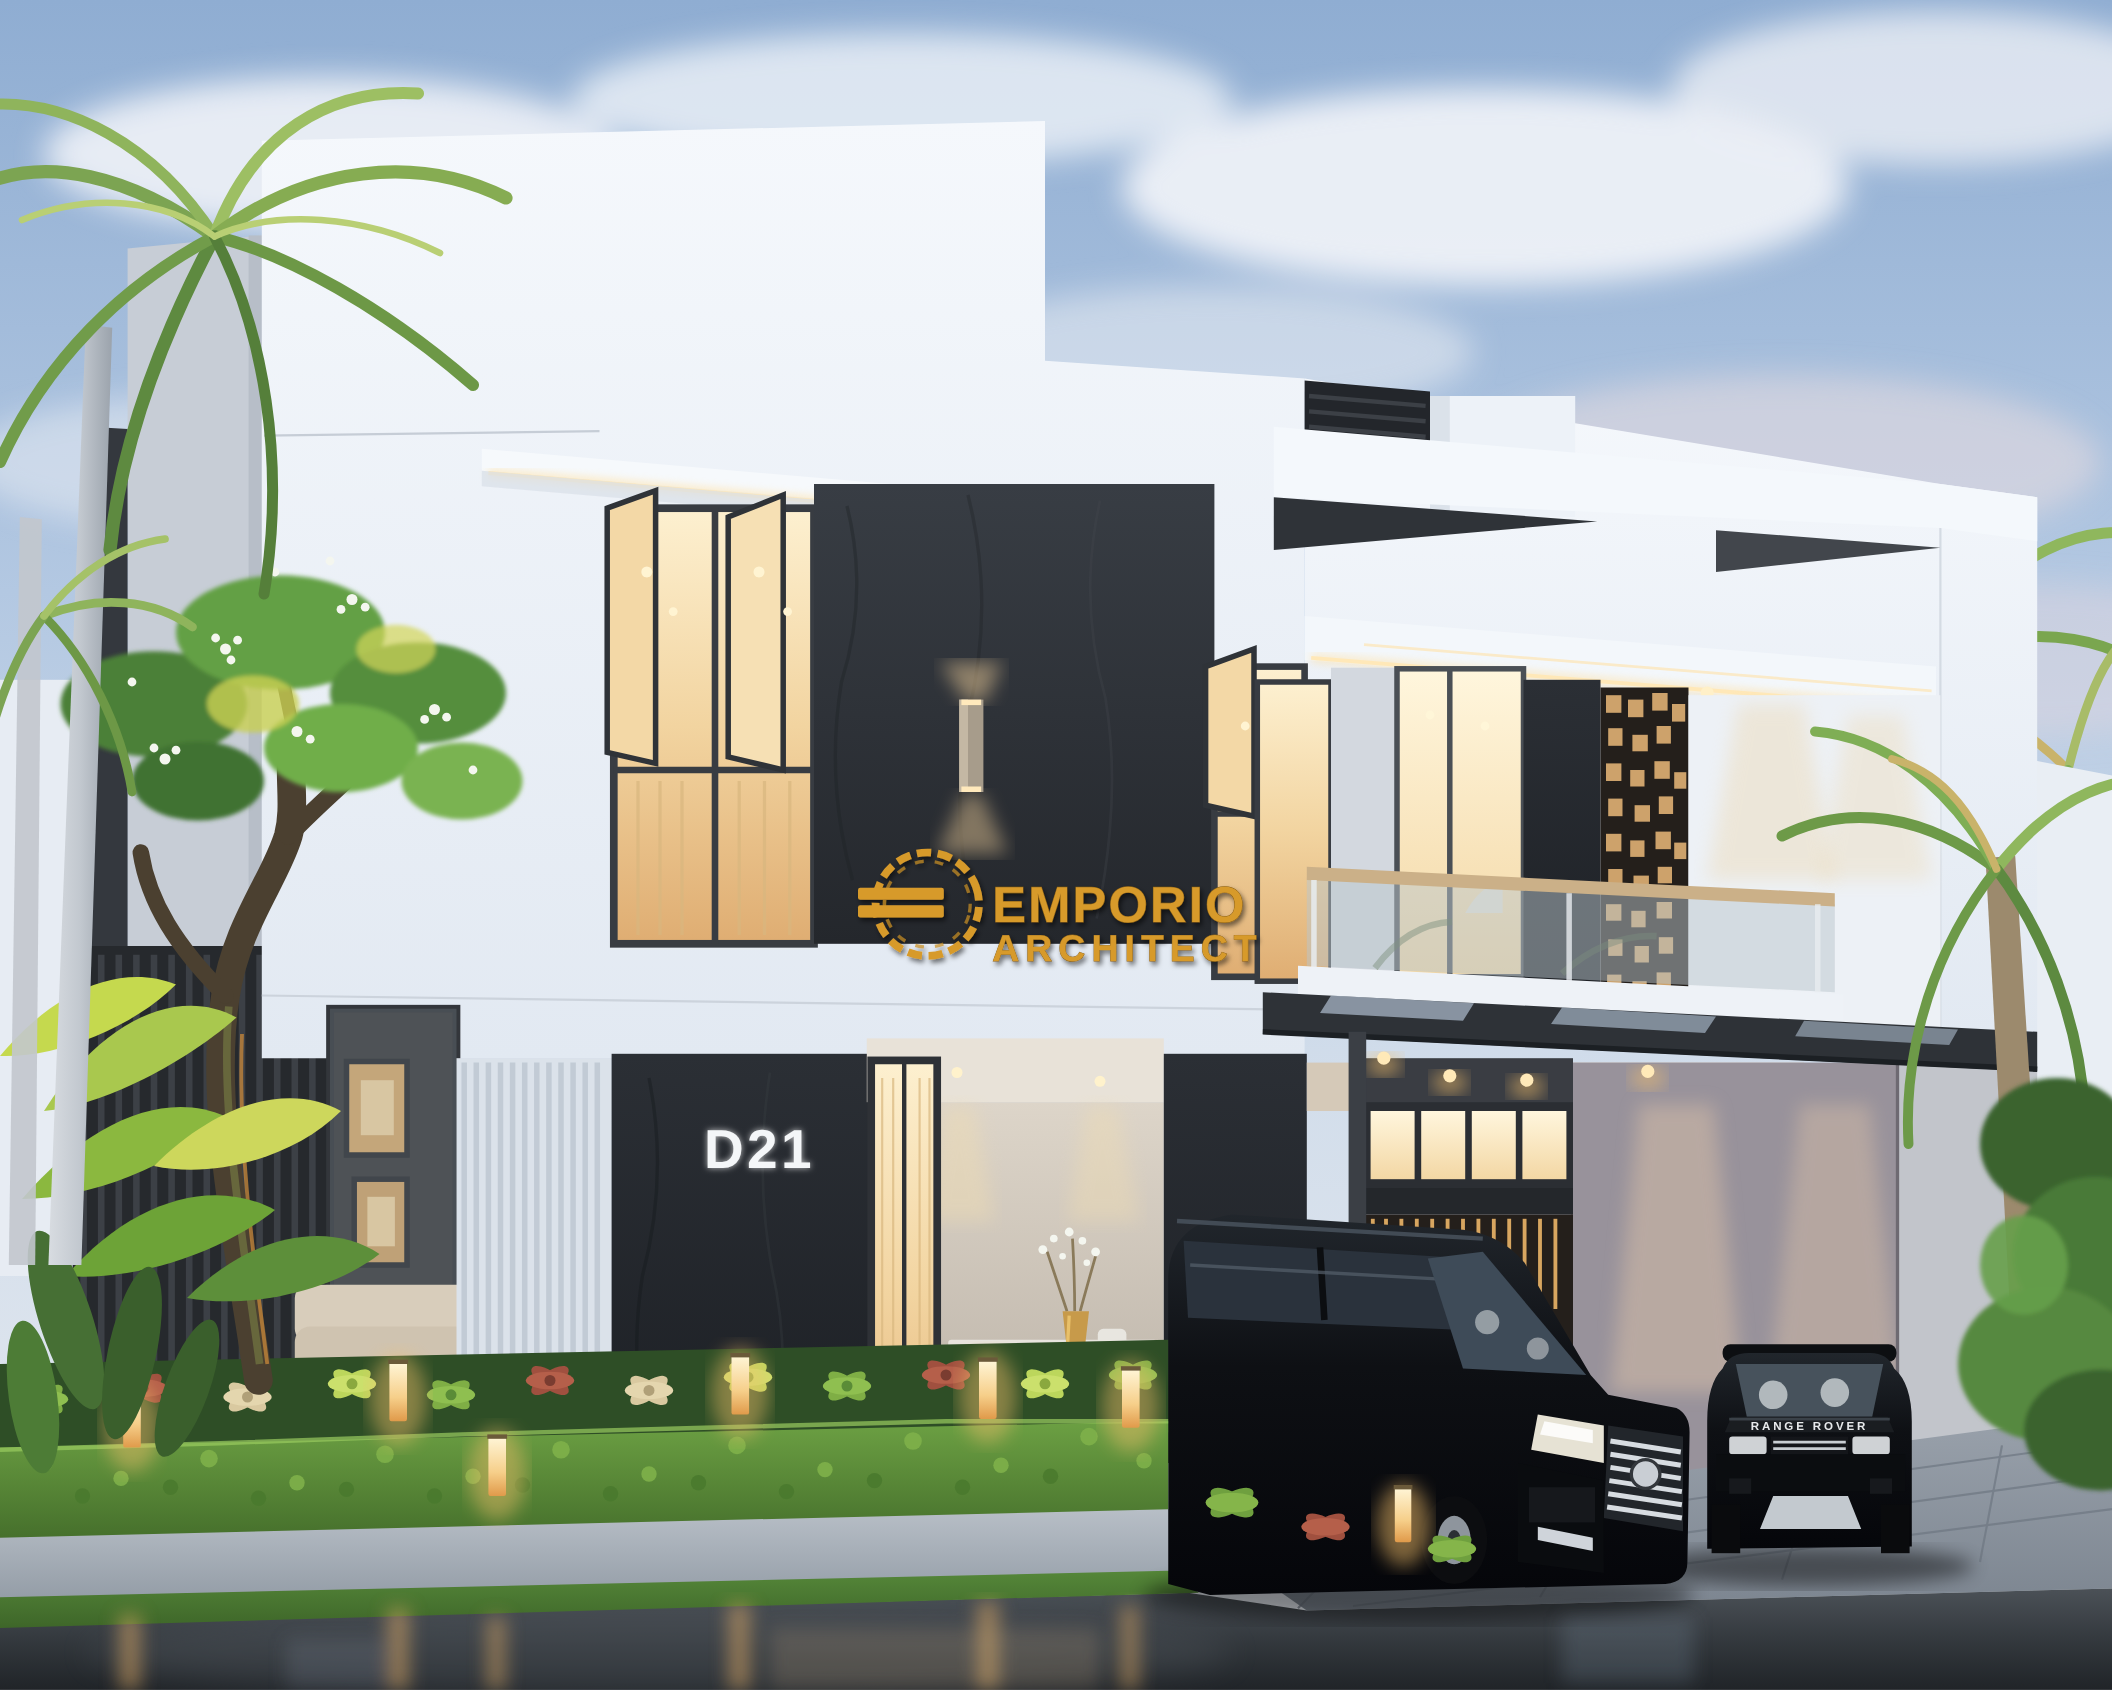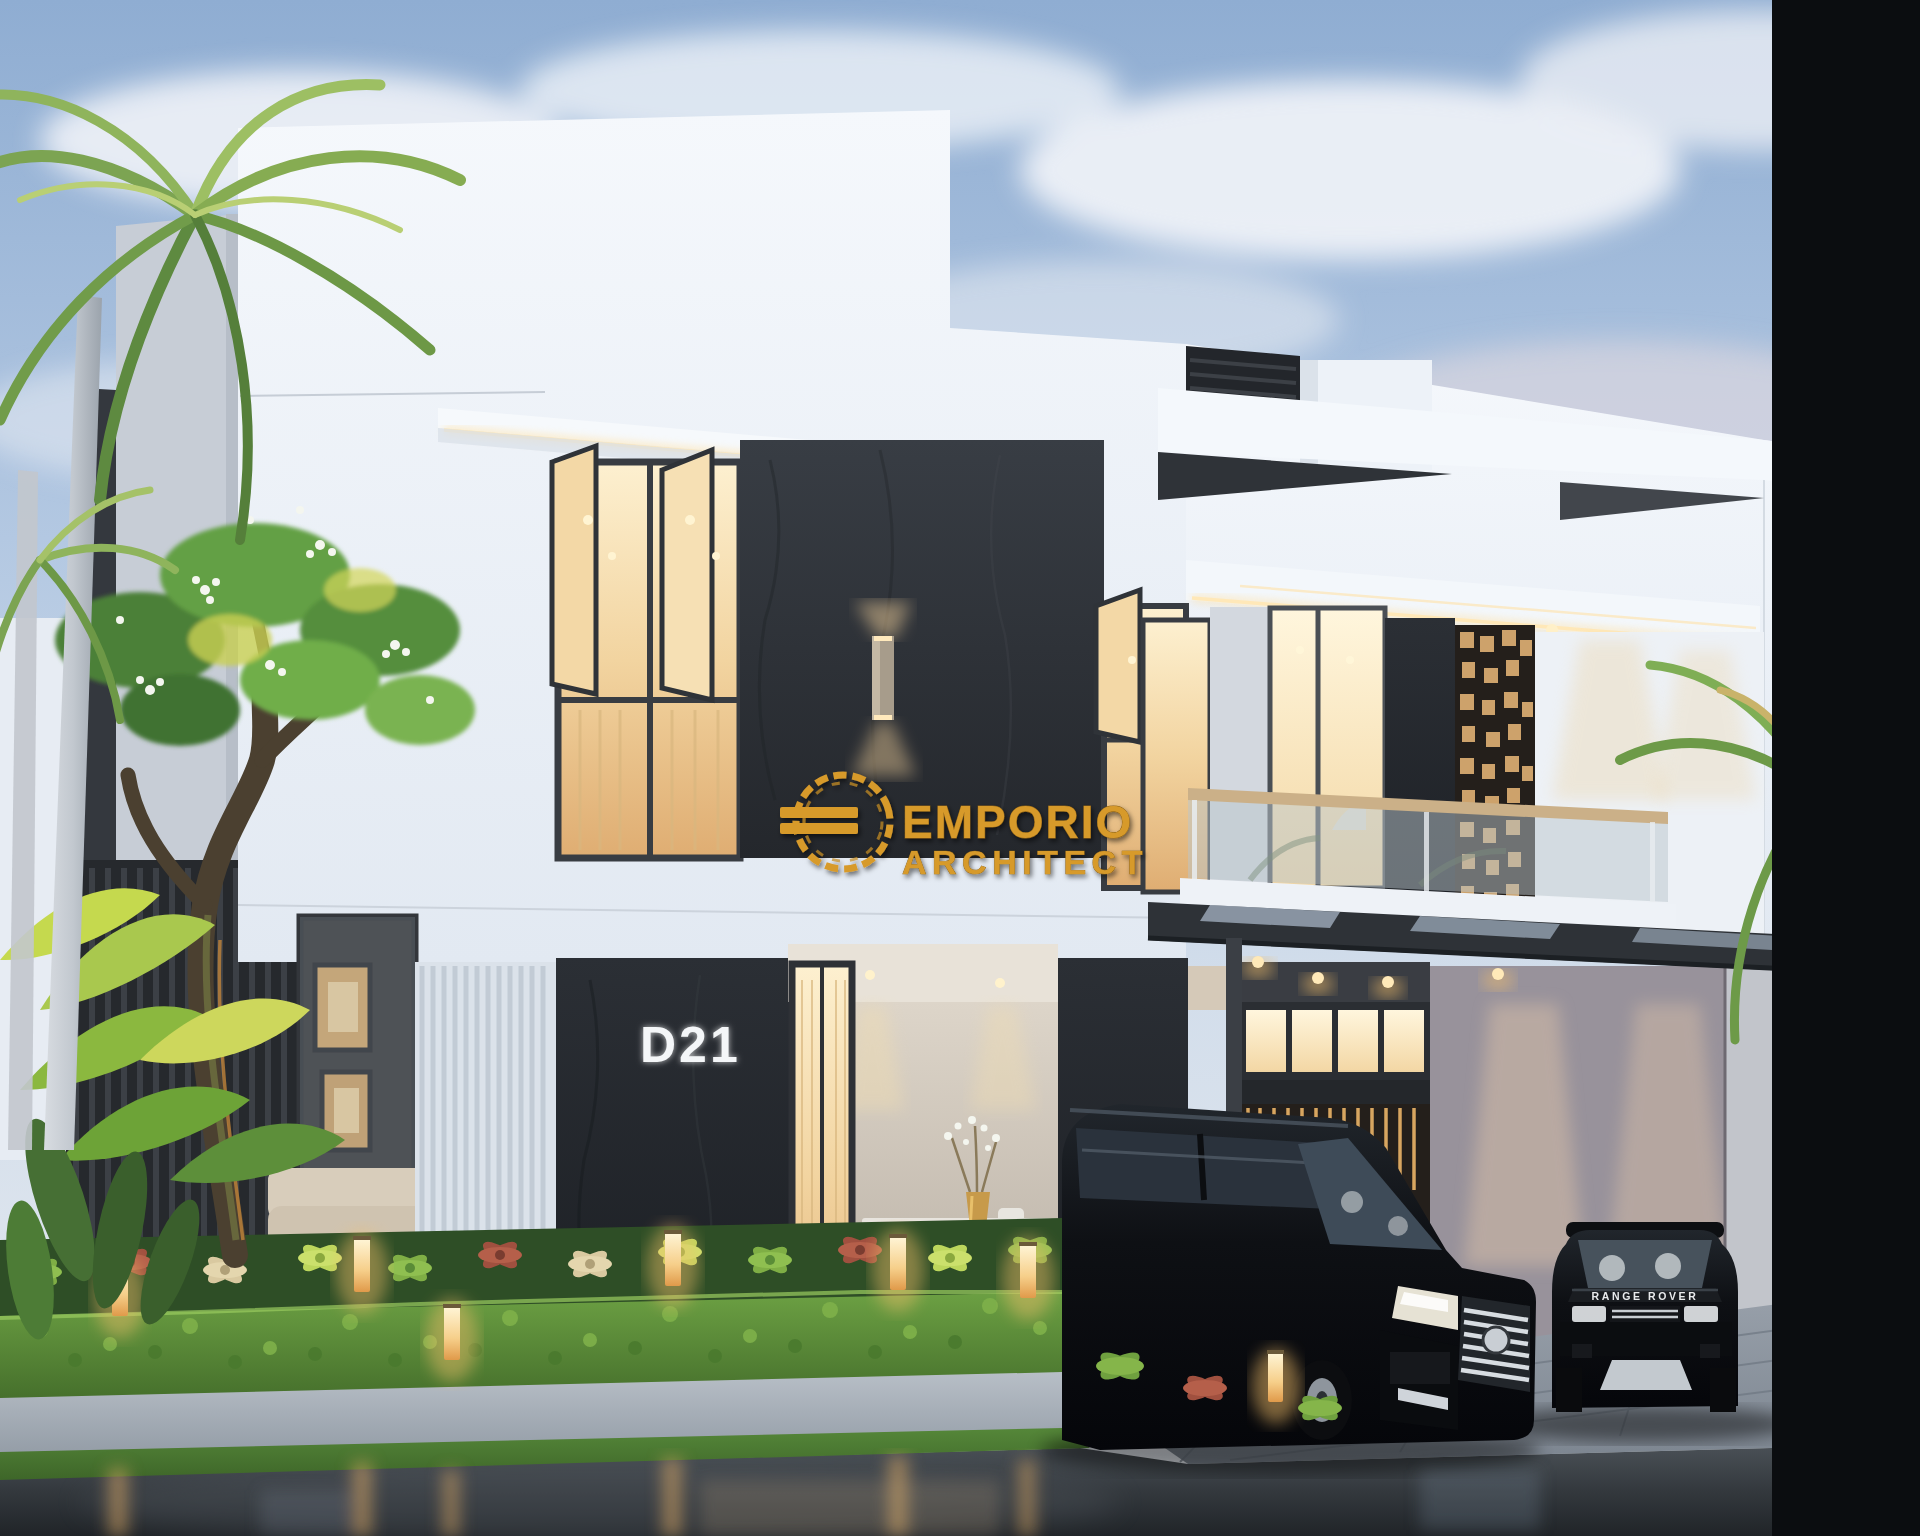--- a/index.html
+++ b/index.html
@@ -1,16 +1,16 @@
 <!DOCTYPE html>
 <html><head>
 <meta charset="utf-8">
 <style>
   html,body{margin:0;padding:0;background:#0b0d10}
-  .stage{width:1772px;height:1536px;overflow:hidden;position:relative}
+  .stage{width:1920px;height:1536px;overflow:hidden;position:relative}
   svg{display:block}
   text{font-family:"Liberation Sans","DejaVu Sans",sans-serif}
 </style>
 </head>
 <body>
 
 <div class="stage">
 <svg width="1920" height="1536" viewBox="0 0 1920 1536" xmlns="http://www.w3.org/2000/svg">
 <defs>
   <linearGradient id="skyG" x1="0" y1="0" x2="0" y2="1">

